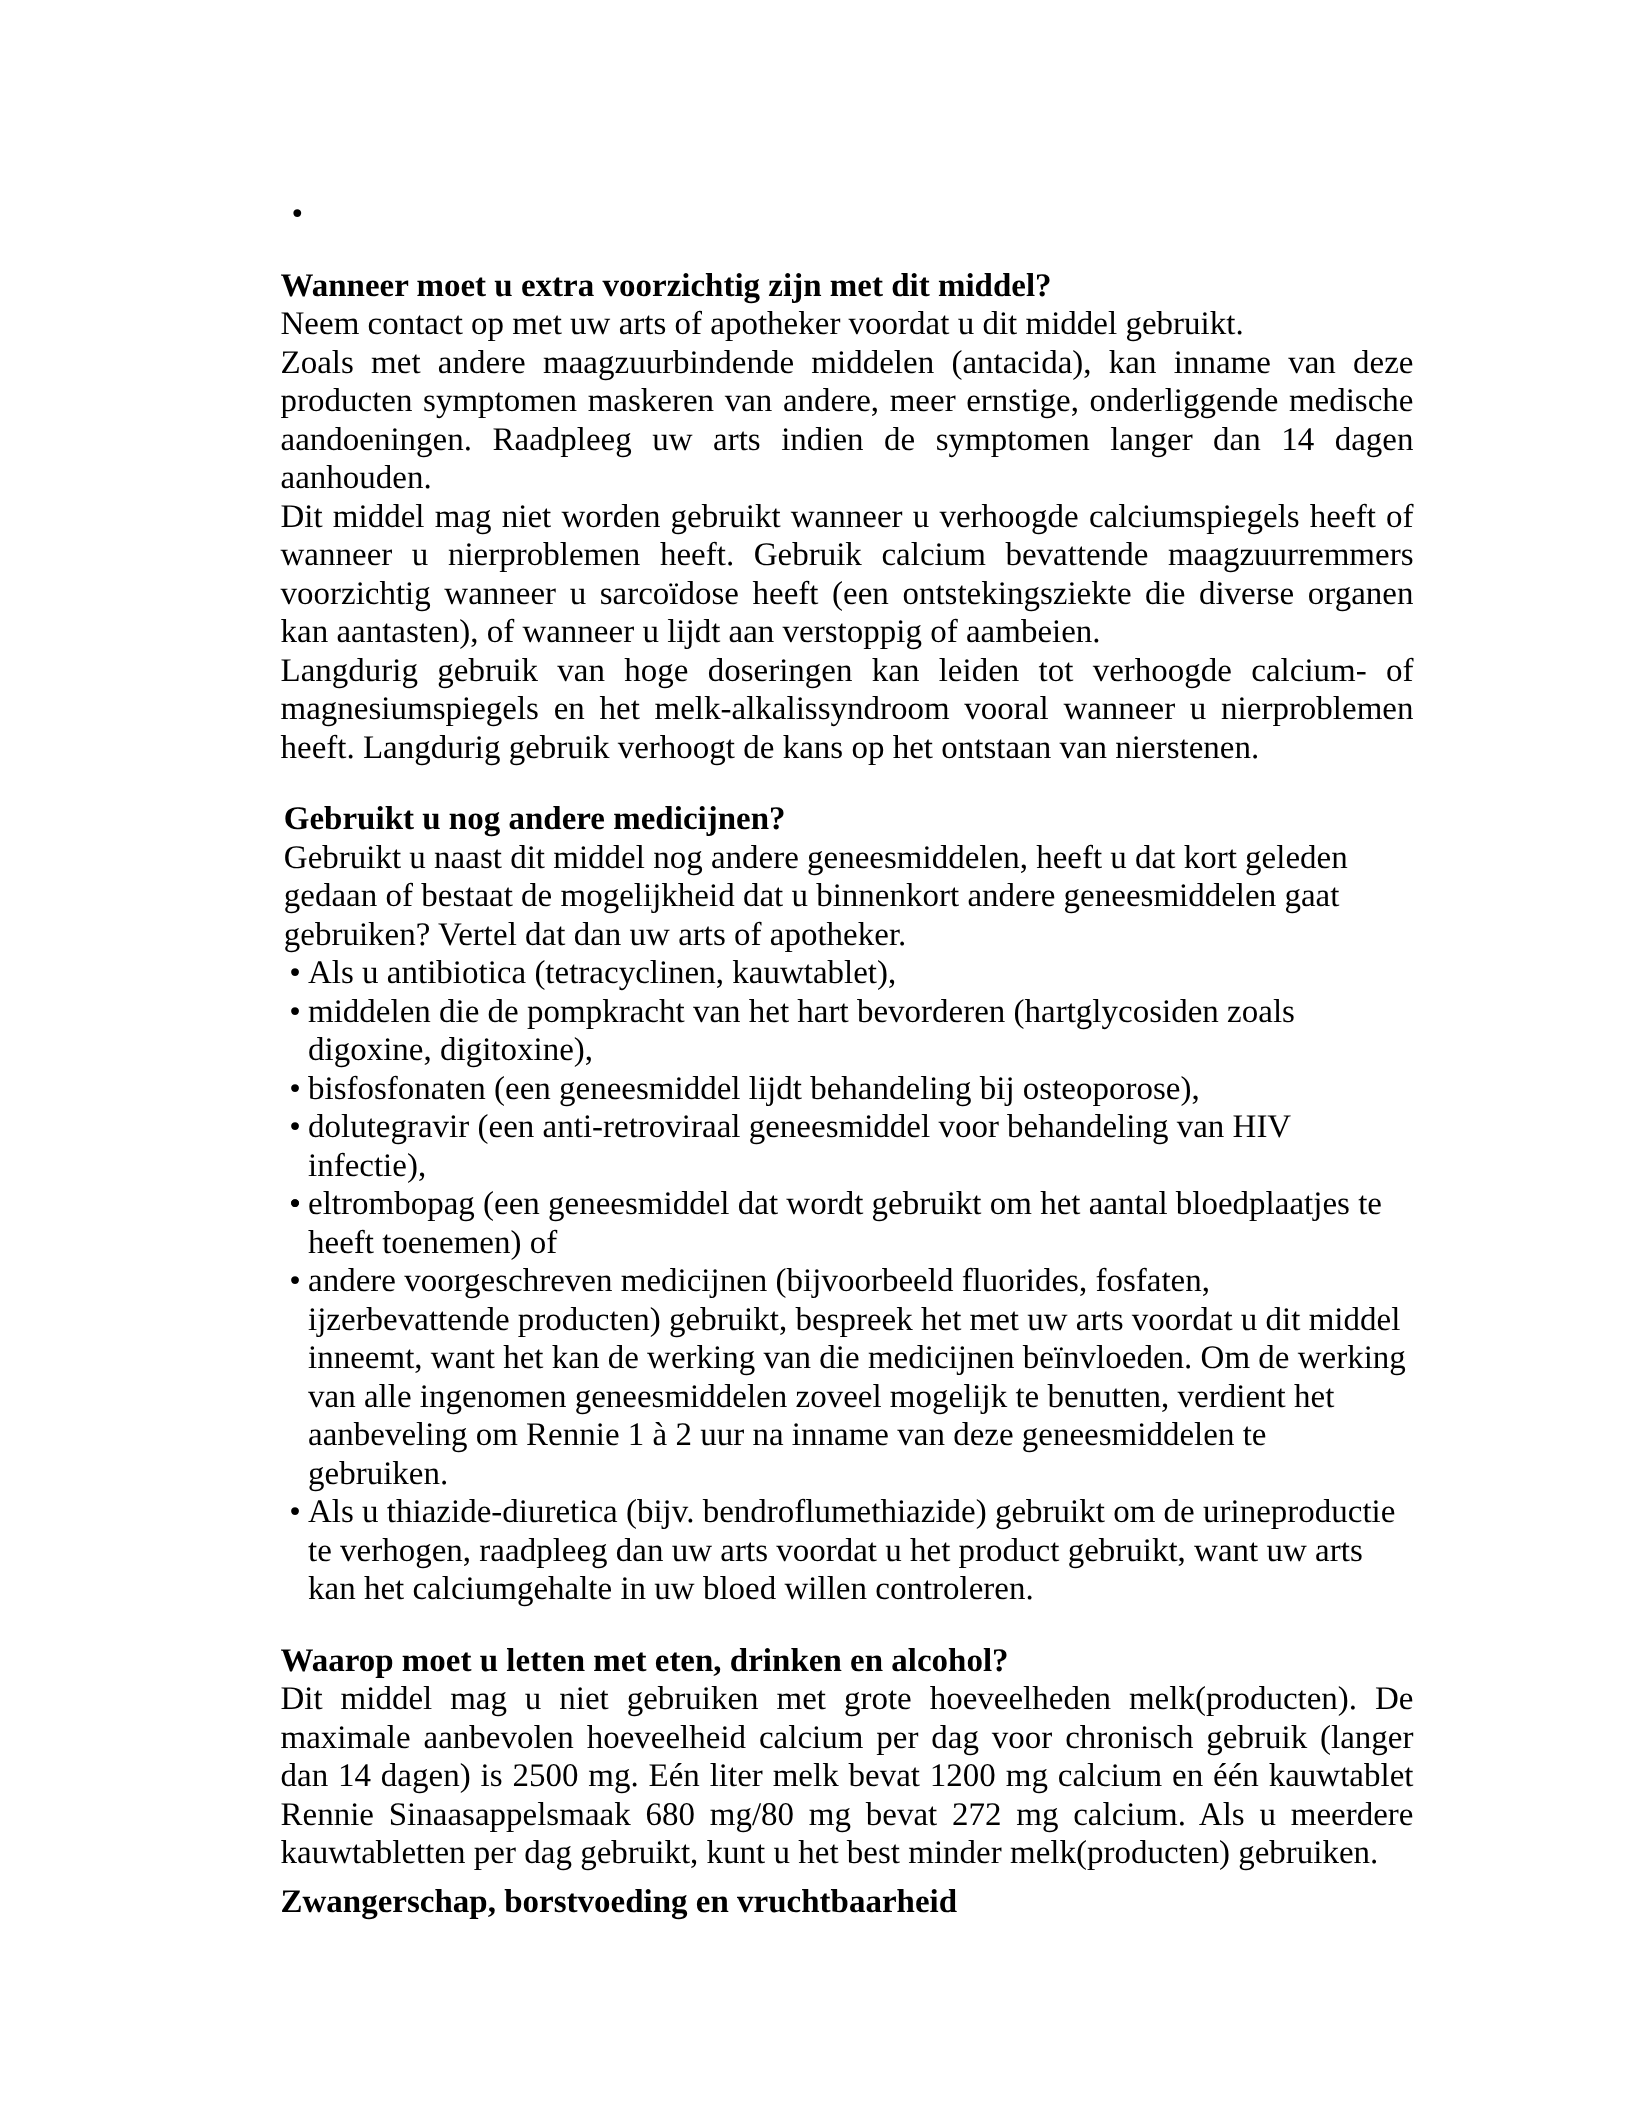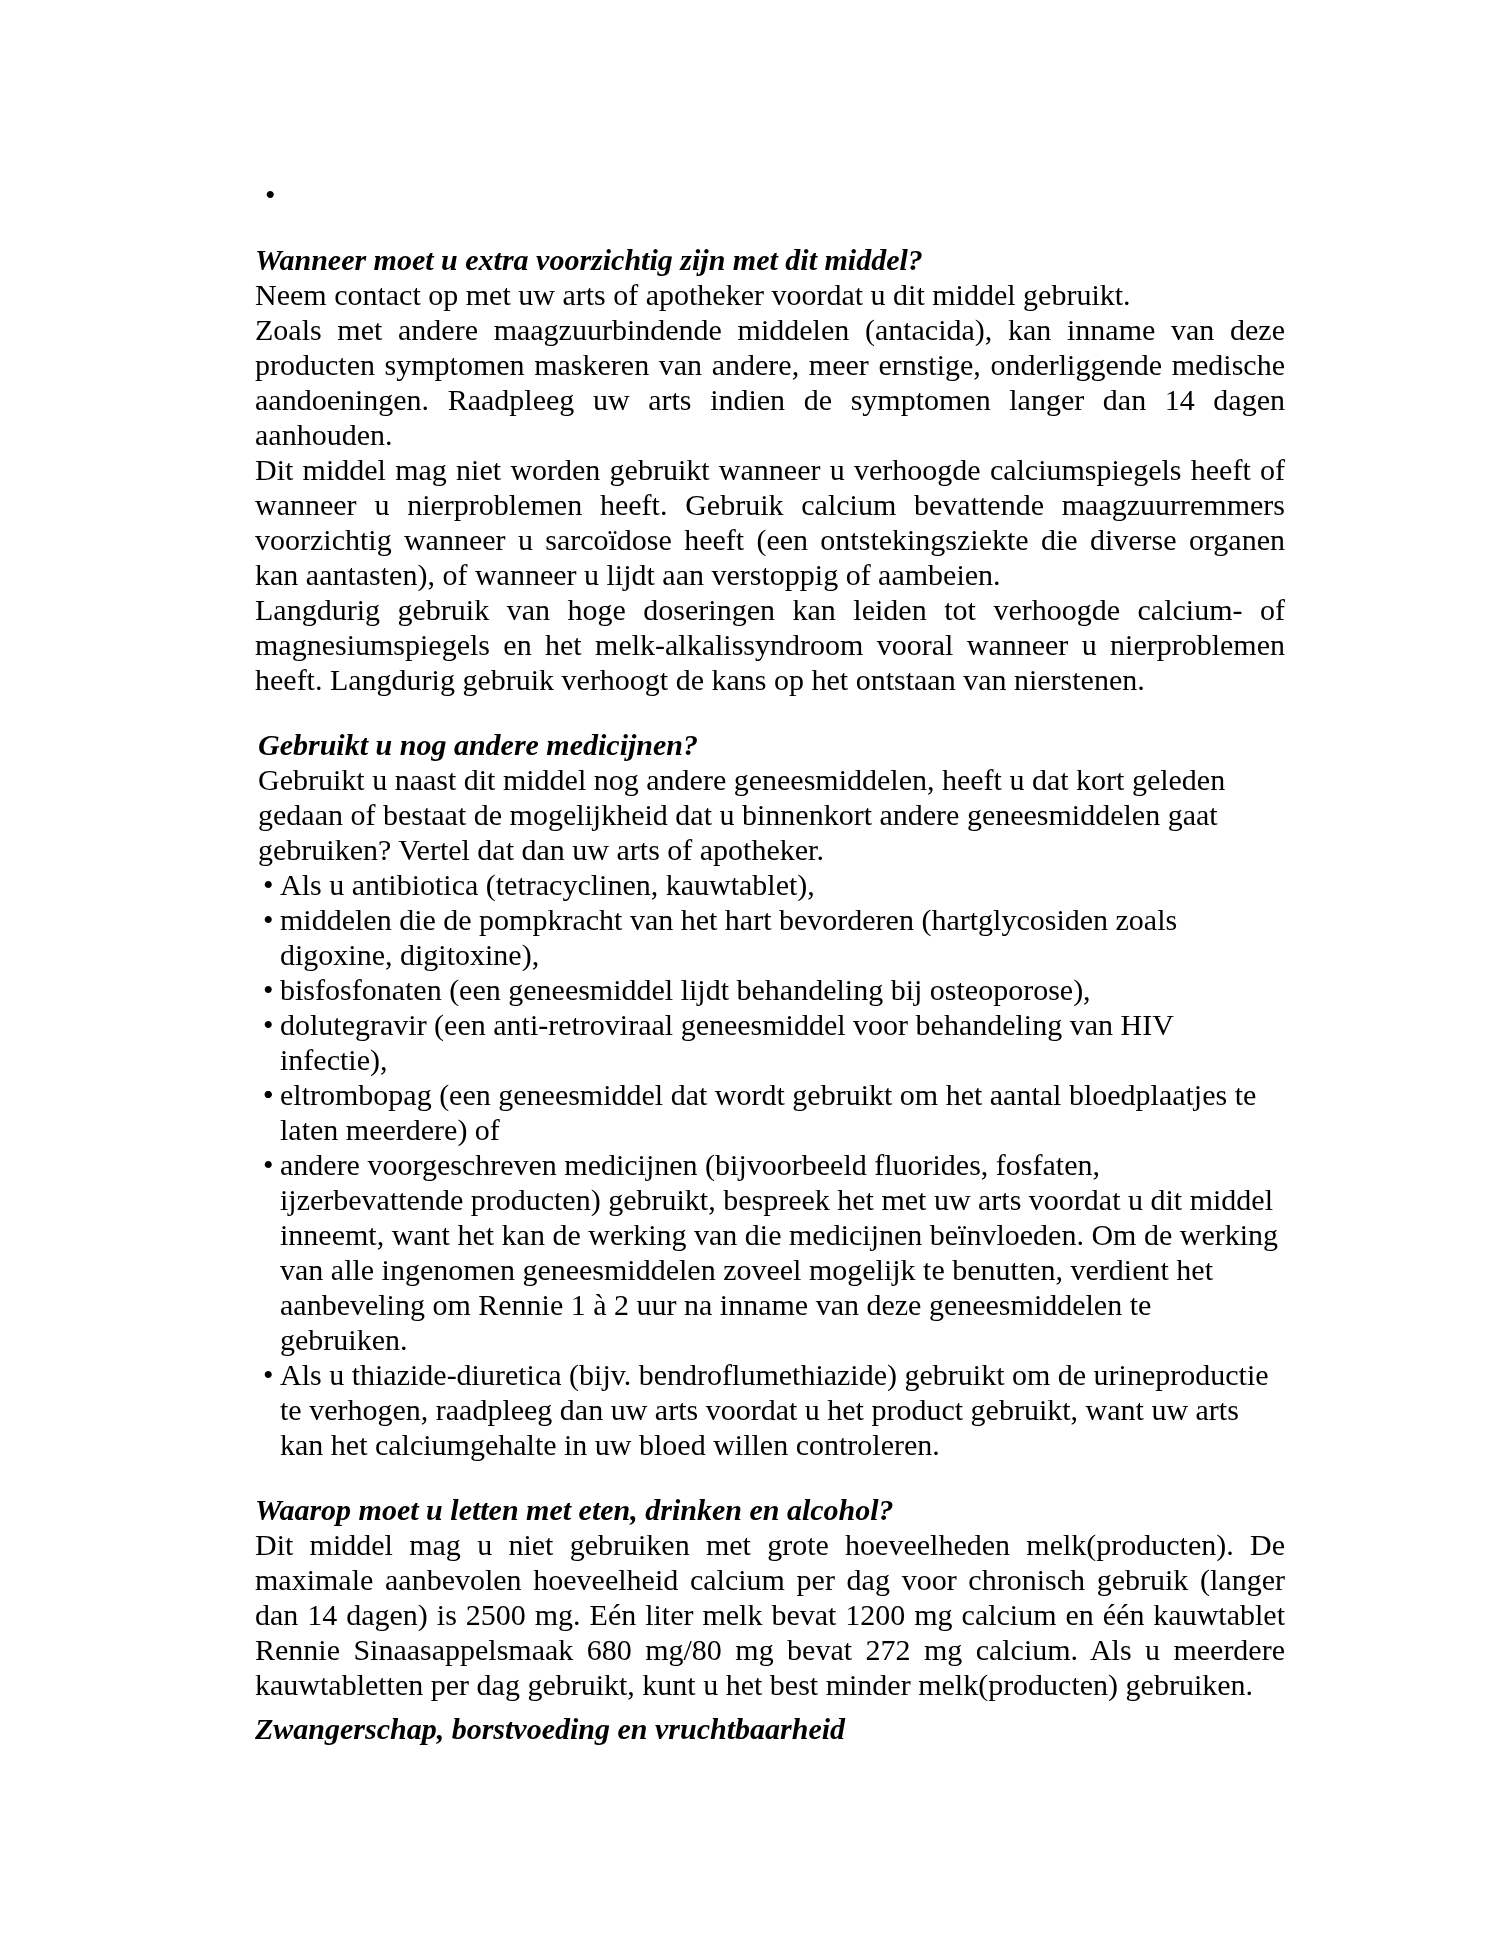--- a/index.html
+++ b/index.html
@@ -26,21 +26,20 @@
     box-sizing: border-box;
     padding: 177px 209px 0 255px;
     background: #ffffff;
     overflow: hidden;
   }
   .heading {
     font-weight: bold;
     margin: 0;
     font-size: 30px;
     line-height: 35px;
-    font-style: italic;
   }
   p.para {
     margin: 0;
   }
   .just {
     text-align: justify;
   }
   
   .top-list-item {
     position: relative;
@@ -102,21 +101,21 @@
     </div>
     <div class="med-list-item">
       <span class="marker">•</span>
       <span>dolutegravir (een anti-retroviraal geneesmiddel voor behandeling van HIV infectie),</span>
     </div>
     <div class="med-list-item">
       <span class="marker">•</span>
     </div>
     <div class="med-list-item">
       <span class="marker">•</span>
-      <span>eltrombopag (een geneesmiddel dat wordt gebruikt om het aantal bloedplaatjes te laten meerdere) of</span>
+      <span>eltrombopag (een geneesmiddel dat wordt gebruikt om het aantal bloedplaatjes te heeft toenemen) of</span>
     </div>
     <div class="med-list-item">
       <span class="marker">•</span>
       <span>andere voorgeschreven medicijnen (bijvoorbeeld fluorides, fosfaten, ijzerbevattende producten) gebruikt, bespreek het met uw arts voordat u dit middel inneemt, want het kan de werking van die medicijnen beïnvloeden. Om de werking van alle ingenomen geneesmiddelen zoveel mogelijk te benutten, verdient het aanbeveling om Rennie 1 à 2 uur na inname van deze geneesmiddelen te gebruiken.</span>
     </div>
     <div class="med-list-item">
       <span class="marker">•</span>
       <span>Als u thiazide-diuretica (bijv. bendroflumethiazide) gebruikt om de urineproductie te verhogen, raadpleeg dan uw arts voordat u het product gebruikt, want uw arts kan het calciumgehalte in uw bloed willen controleren.</span>
     </div>
   </div>

